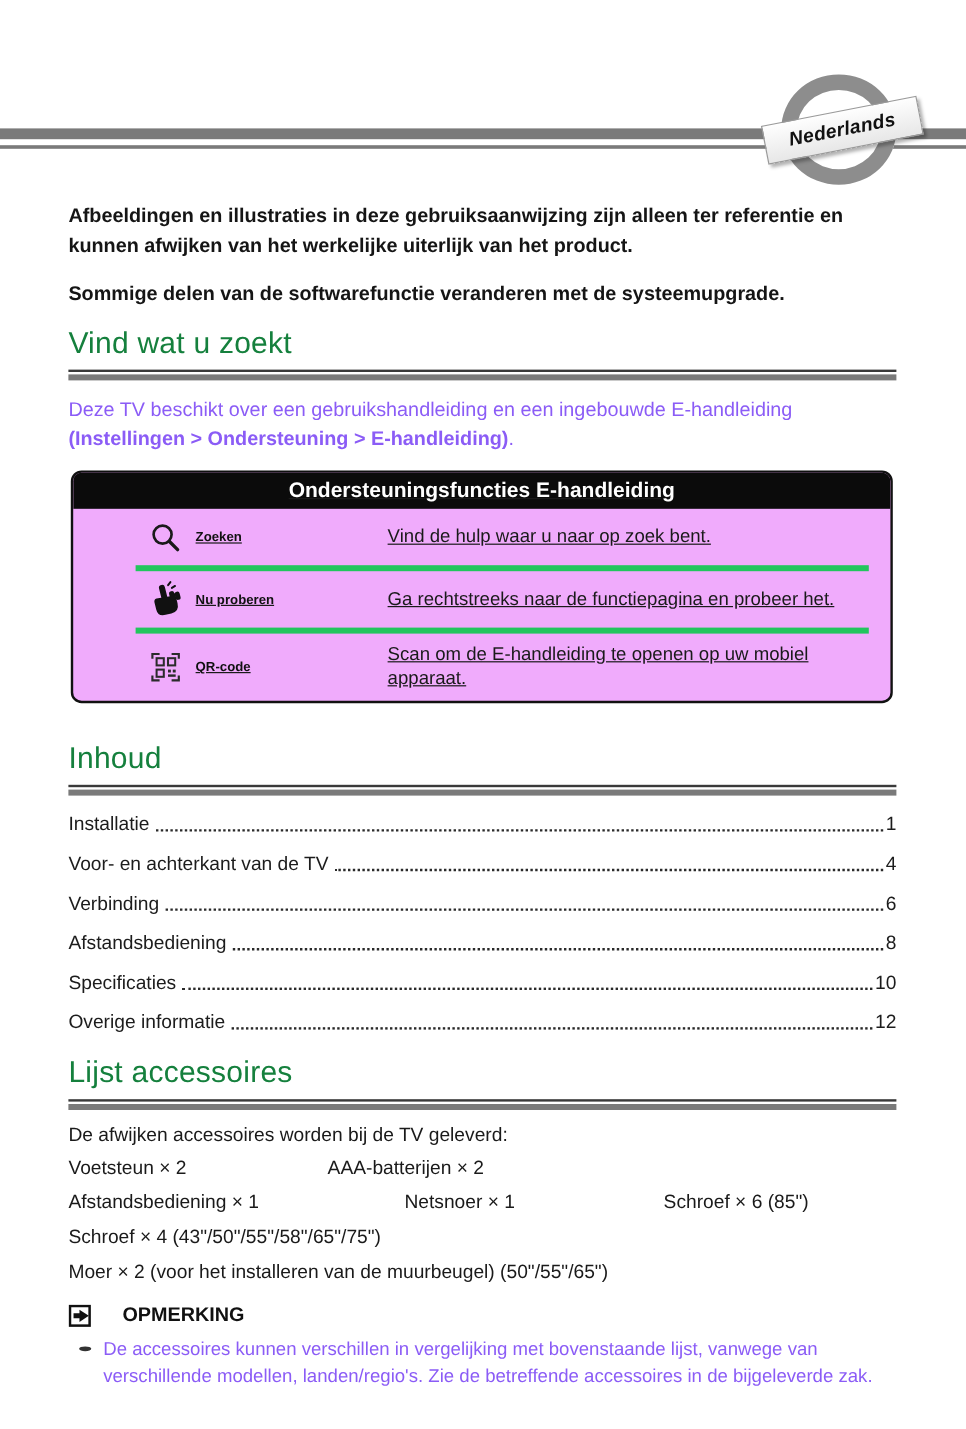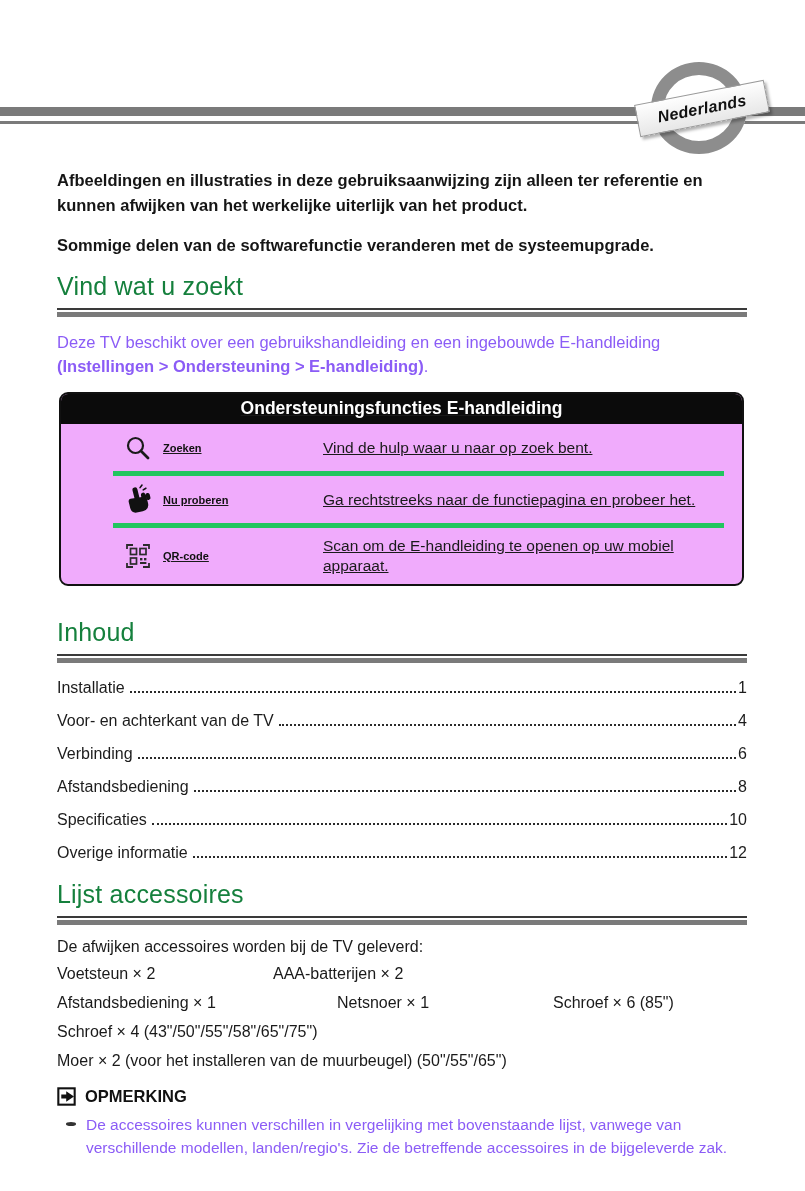--- a/index.html
+++ b/index.html
@@ -55,21 +55,21 @@
   .acc-grid{margin-top:9px;font-size:16px;}
   .acc-row{display:flex;margin-bottom:11px;}
   .acc-c1{width:280px;flex:0 0 280px;}
   .acc-c2{width:216px;flex:0 0 216px;}
   .acc-c2.wide{width:auto;flex:1;}
   .acc-c3{flex:1;}
   .acc-full{font-size:16px;margin:1px 0 0 0;}
 
   
   .note{margin-top:17px;}
-  .note-head{display:flex;align-items:center;gap:9px;}
+  .note-head{display:flex;align-items:center;gap:26px;}
   .note-title{font-weight:bold;font-size:16.5px;color:#111;}
   .note-bullet-row{display:flex;margin-top:7px;}
   .note-dot{flex:0 0 10px;margin:9px 10px 0 9px;width:3.5px;height:3.5px;border-radius:50%;background:#333;}
   .note-text{flex:1;font-size:15.5px;line-height:1.5;color:#8b5cf6;}
 
   svg{display:block;}
 </style>
 </head>
 <body>
 

